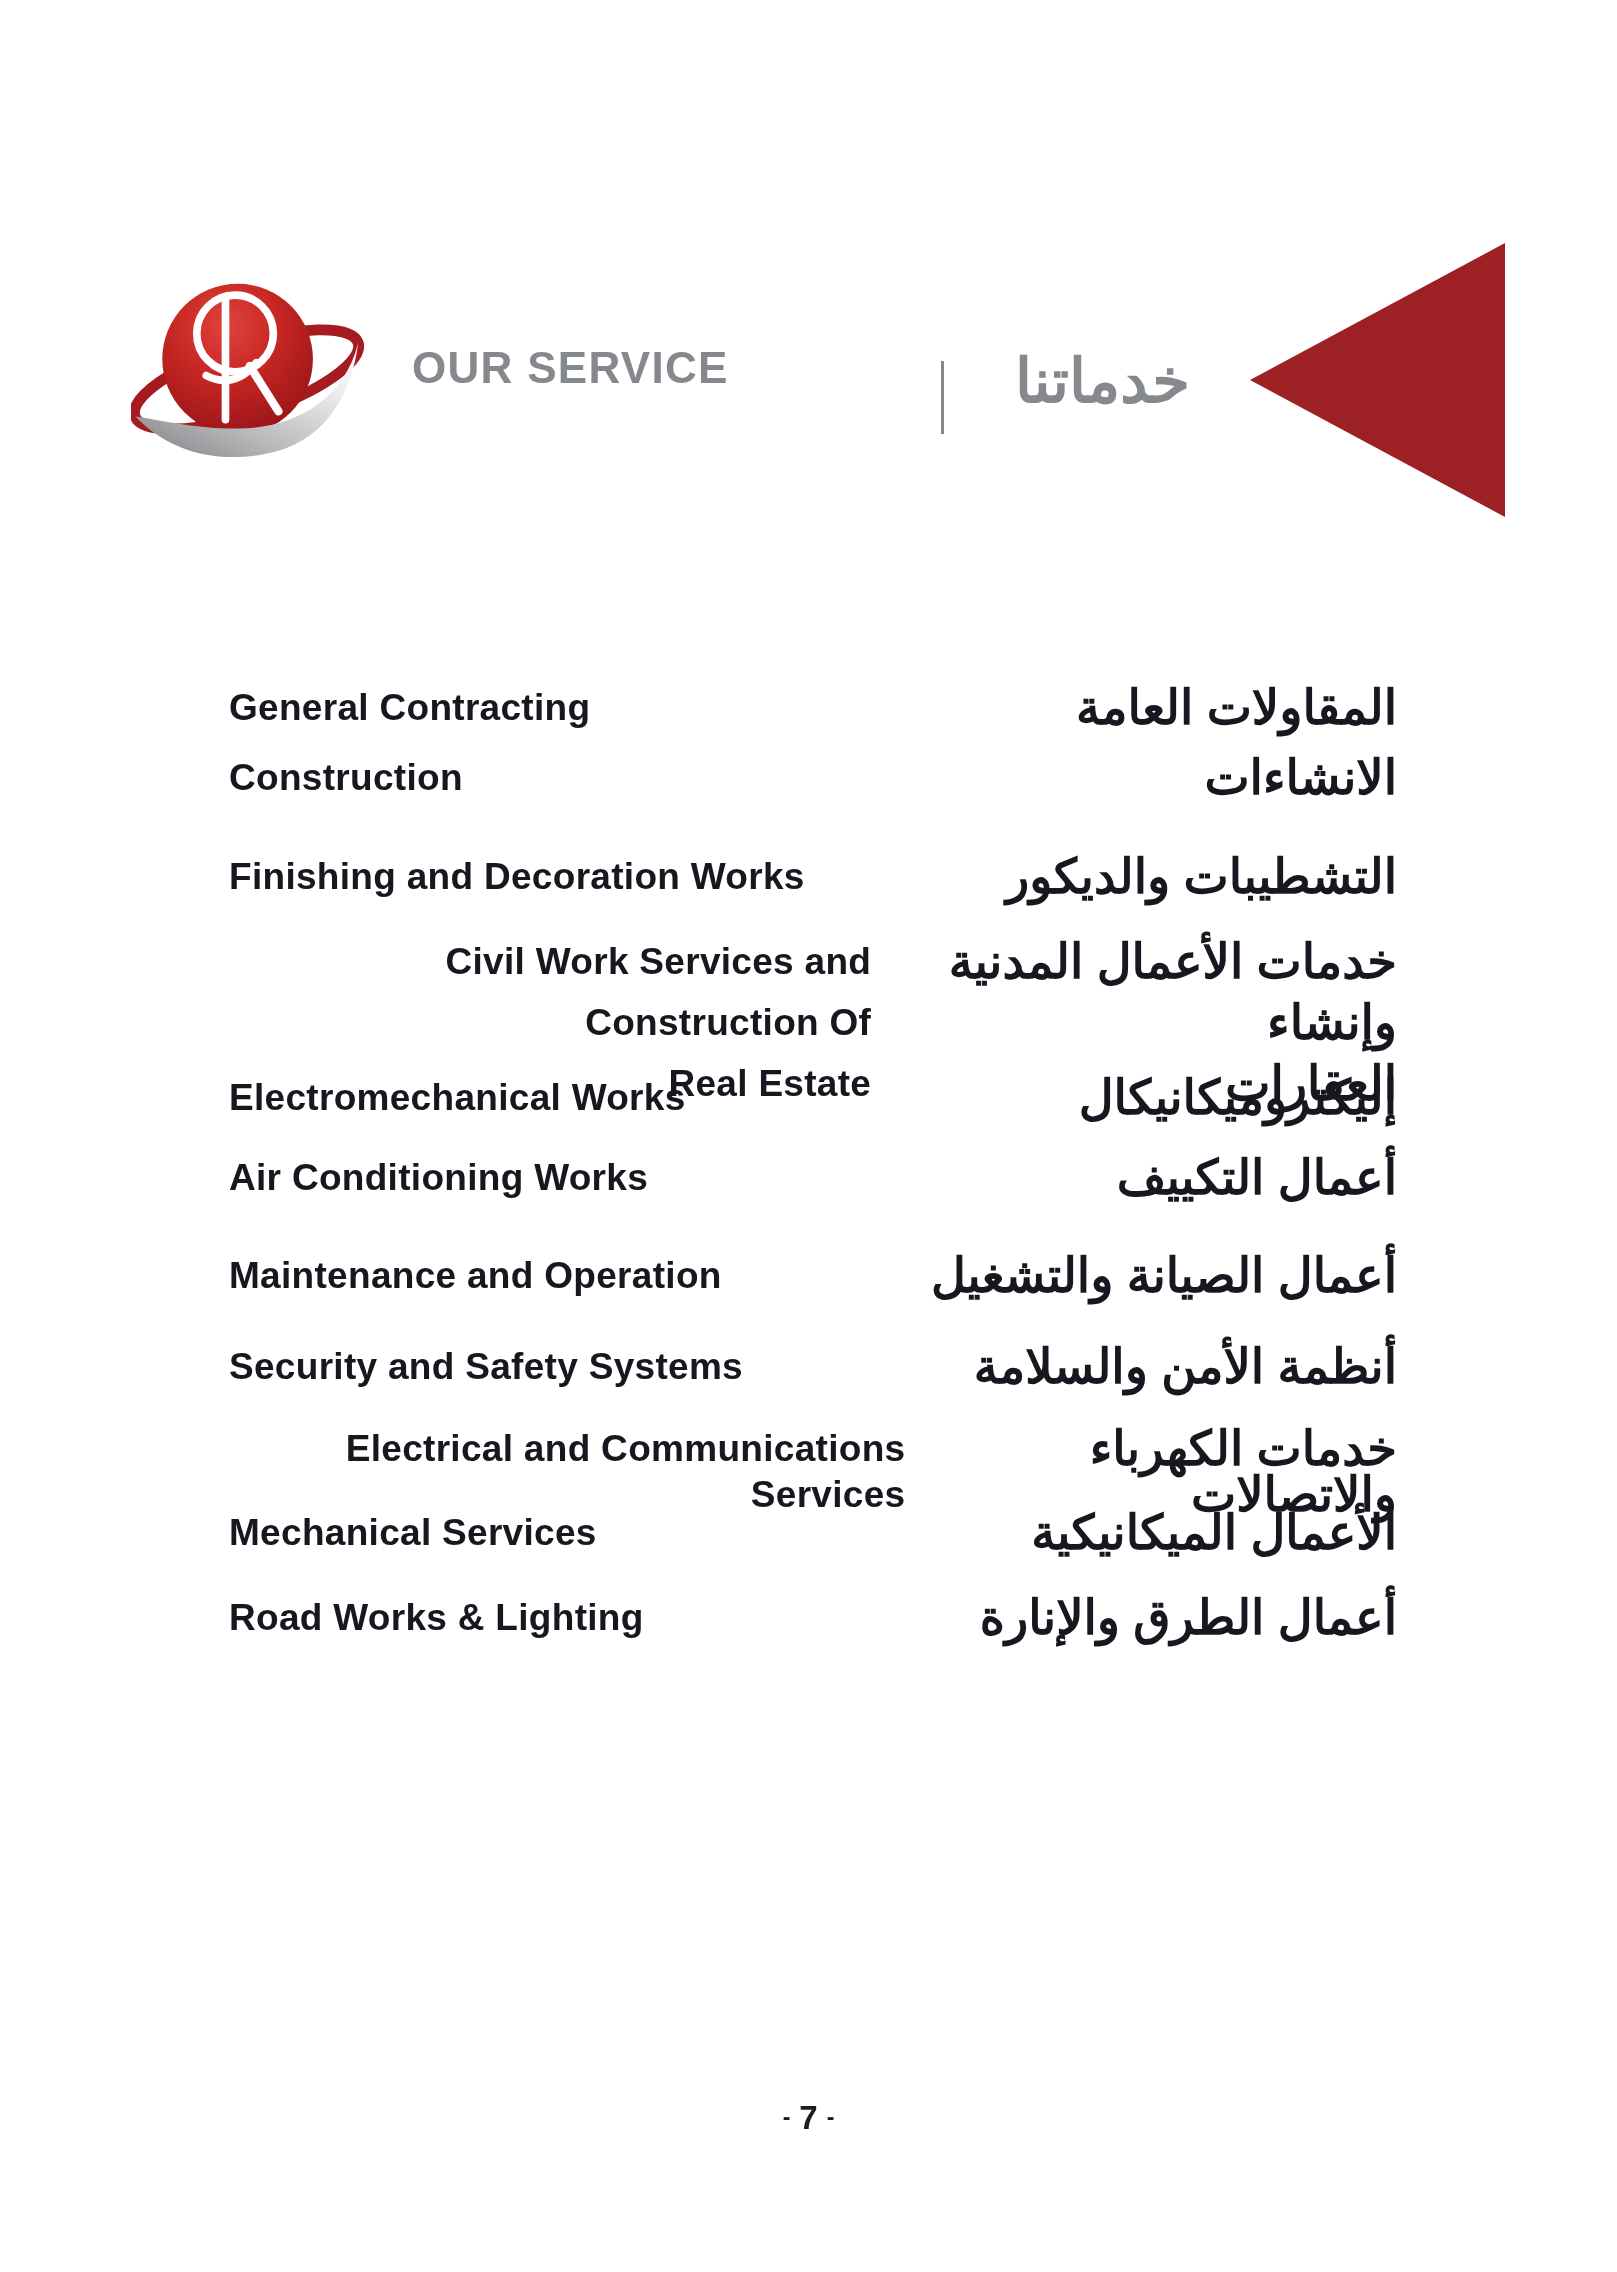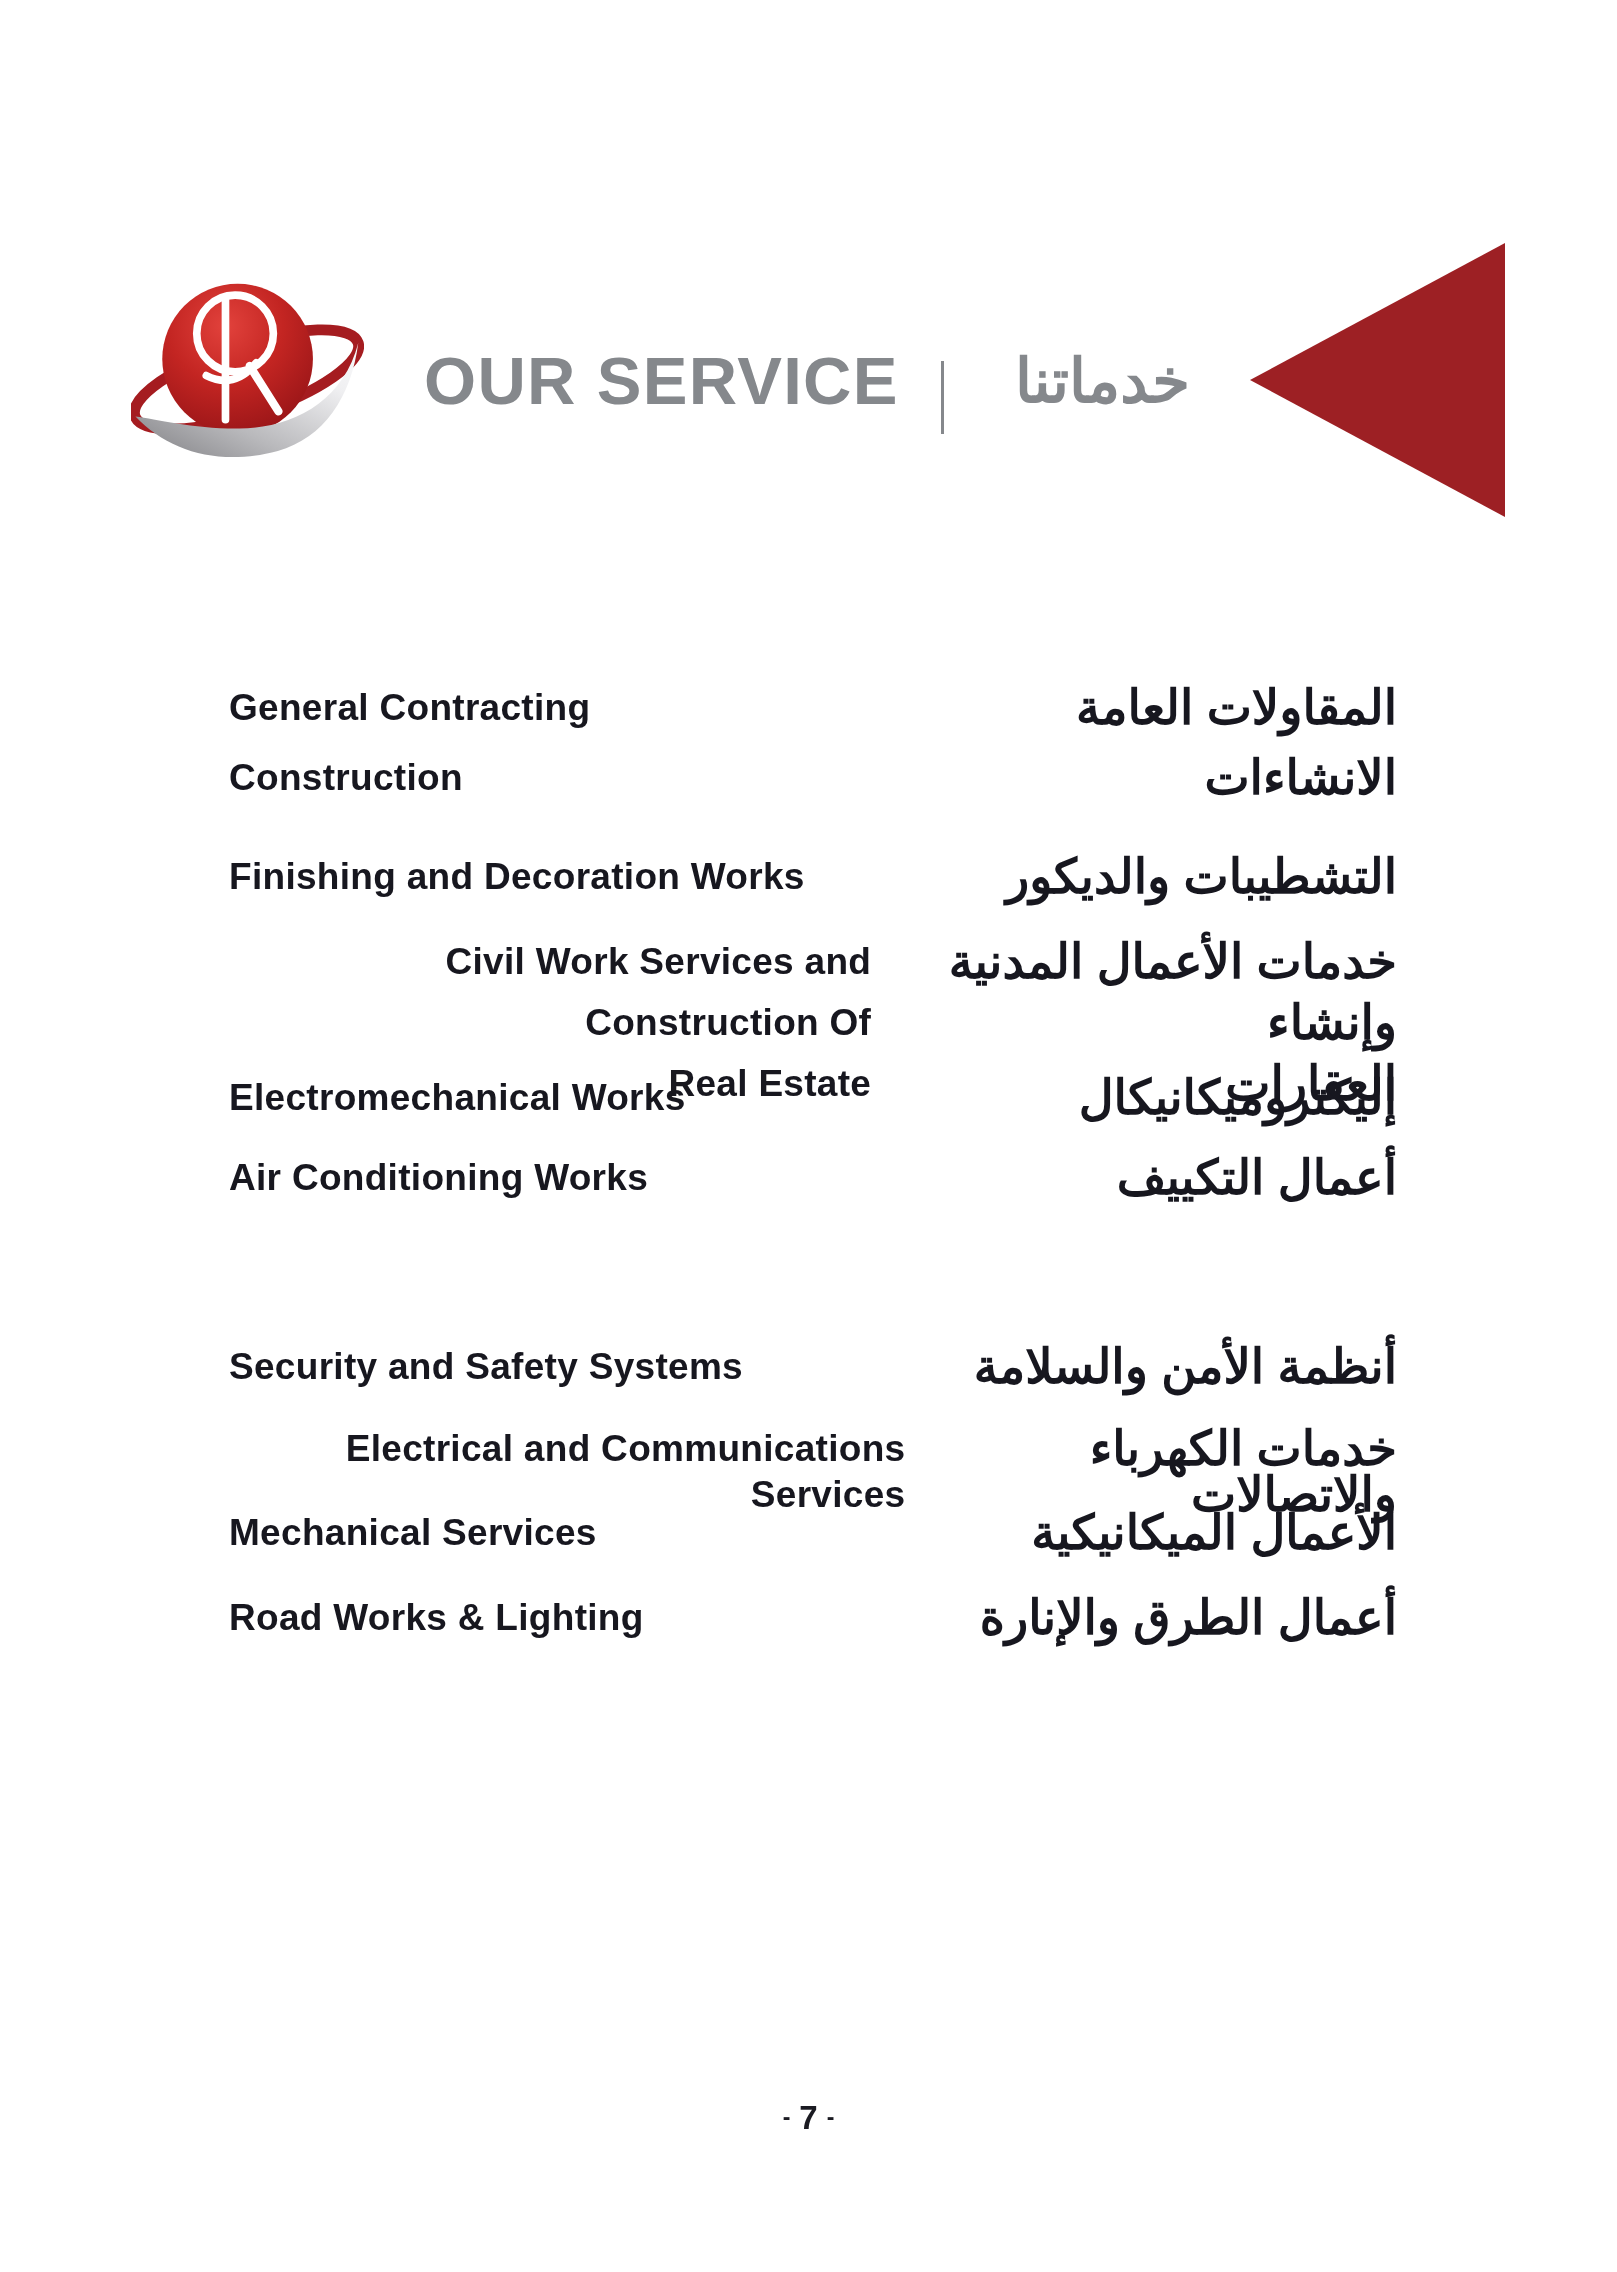--- a/index.html
+++ b/index.html
@@ -7,22 +7,22 @@
     position:relative;
     width:1617px;height:2273px;
     font-family:"Liberation Sans", sans-serif;
     overflow:hidden;
     --accent-red:#9d2024;
     --header-gray:#85888c;
     --ink:#17171f;
   }
   .logo{position:absolute;left:131px;top:281px;width:233px;height:179px;}
   .title-en{
-    position:absolute;left:424px;top:344px;
-    font-size:67px;font-weight:700;letter-spacing:1.3px;
+    position:absolute;left:412px;top:344px;
+    font-size:44px;font-weight:700;letter-spacing:1.3px;
     color:var(--header-gray);line-height:1.1;white-space:nowrap;
   }
   .title-sep{
     position:absolute;left:941px;top:361px;width:3.2px;height:73px;
     background:var(--header-gray);
   }
   .title-ar{
     position:absolute;right:427px;top:345px;
     font-size:61px;font-weight:700;color:var(--header-gray);
     direction:rtl;line-height:1.2;white-space:nowrap;
@@ -132,20 +132,28 @@
       </div>
     </div>
     <div class="service-row" style="top: 1155px; line-height: 46px;">
       <div class="svc-en">
         <div>Air Conditioning Works</div>
       </div>
       <div class="svc-ar" dir="rtl">
         <div>أعمال التكييف</div>
       </div>
     </div>
+    <div class="service-row" style="top: 1253px; line-height: 46px;">
+      <div class="svc-en">
+        <div>Maintenance and Operation</div>
+      </div>
+      <div class="svc-ar" dir="rtl">
+        <div>أعمال الصيانة والتشغيل</div>
+      </div>
+    </div>
     <div class="service-row" style="top: 1344px; line-height: 46px;">
       <div class="svc-en">
         <div>Security and Safety Systems</div>
       </div>
       <div class="svc-ar" dir="rtl">
         <div>أنظمة الأمن والسلامة</div>
       </div>
     </div>
     <div class="service-row" style="top: 1426px; line-height: 46px;">
       <div class="svc-en">

